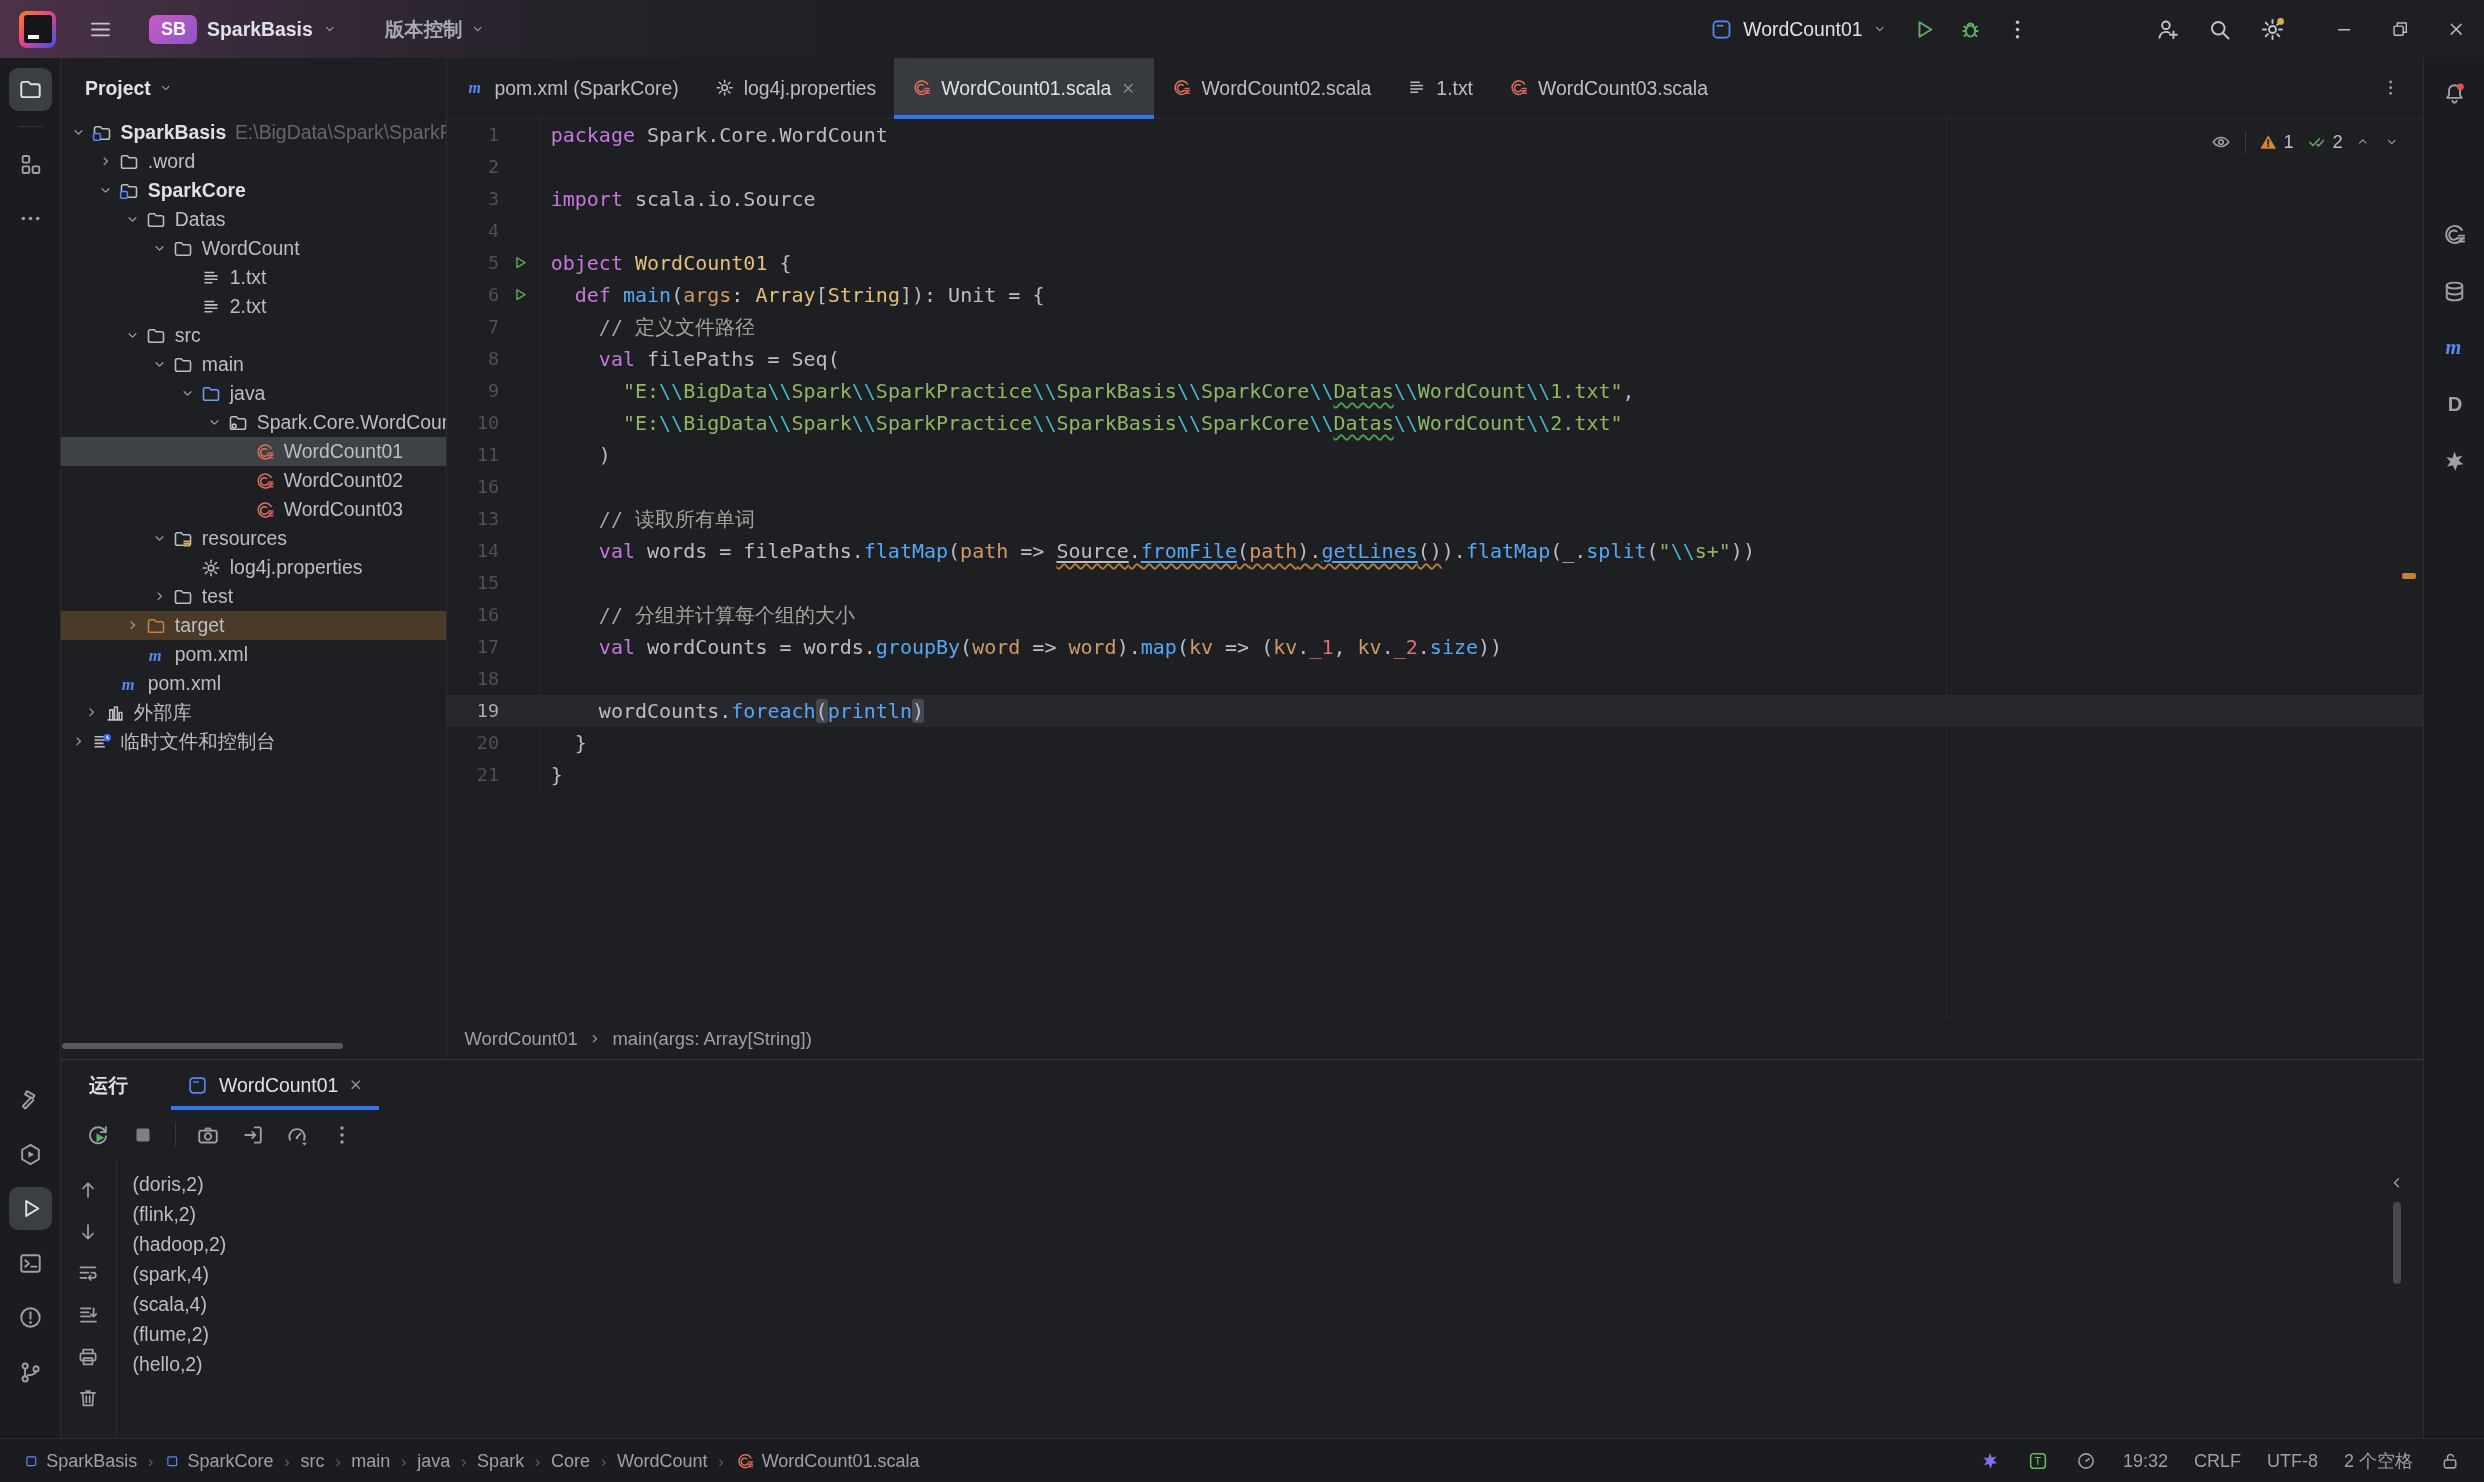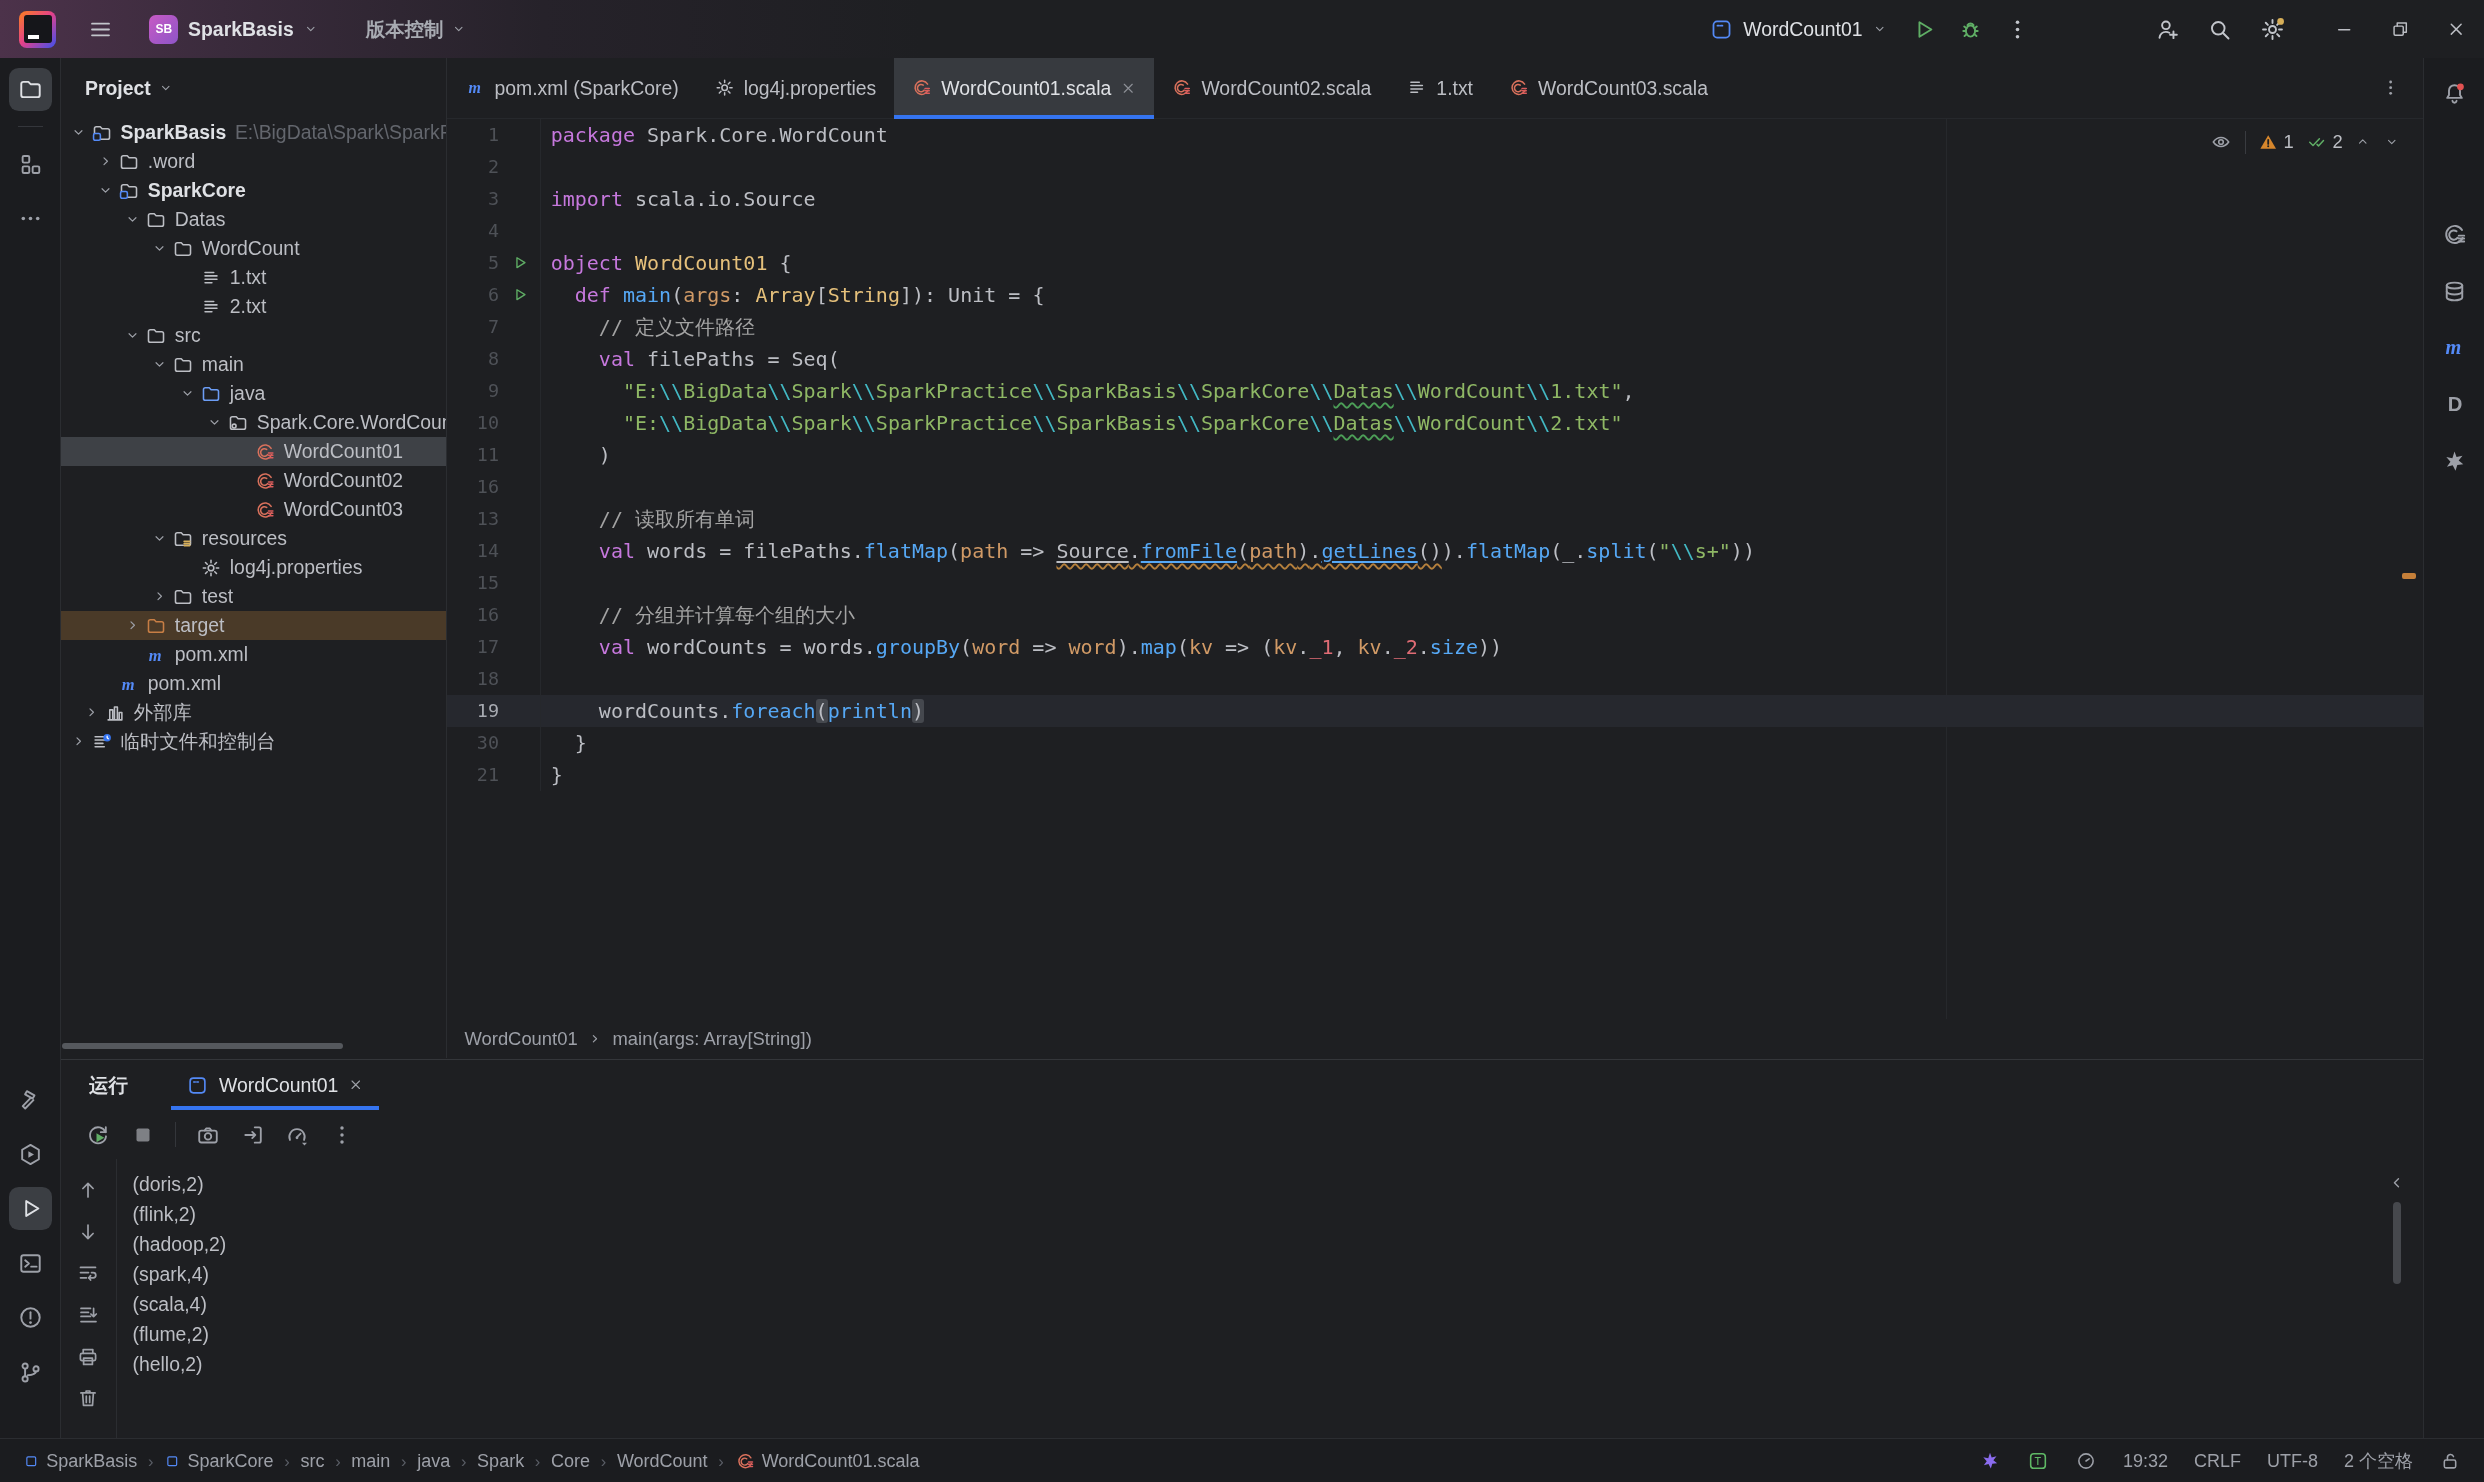--- a/index.html
+++ b/index.html
@@ -14,22 +14,22 @@
 
   
   .titlebar{position:absolute;top:0;left:0;right:0;height:58px;display:flex;align-items:center;
     background:linear-gradient(to right,#4C324A 0px,#3A2B3C 223px,#26222A 543px,#1E1F22 922px);}
   .logo{width:37px;height:37px;margin-left:19.4px;border-radius:7.8px;position:relative;flex:none;
     background:linear-gradient(135deg,#FC801D,#E4418A 48%,#3B51F0);}
   .logo-in{position:absolute;inset:4.9px;background:#15161A;border-radius:2.9px}
   .logo-in::after{content:"";position:absolute;left:3.9px;bottom:3.9px;width:10.7px;height:3.4px;background:#fff}
   .tb-btn{width:43px;height:43px;margin-left:23px;border-radius:7.8px;display:flex;align-items:center;justify-content:center;color:#C2C5CB;cursor:pointer}
   .proj-widget{margin-left:27px;display:flex;gap:9.7px;align-items:center;font-size:19.4px;color:#DFE1E5;font-weight:600;cursor:pointer}
-  .sb-badge{width:29px;height:29px;border-radius:6.8px;background:linear-gradient(135deg,#C75AC4,#8E55C8);
-    color:#fff;font-size:12px;font-weight:700;display:flex;align-items:center;justify-content:center}
+  .sb-badge{width:48px;height:29px;border-radius:6.8px;background:linear-gradient(135deg,#C75AC4,#8E55C8);
+    color:#fff;font-size:18px;font-weight:700;display:flex;align-items:center;justify-content:center}
   .vcs-widget{margin-left:47px;display:flex;gap:7.8px;color:#A8ABB2;font-size:19.4px;align-items:center;font-weight:700;cursor:pointer}
   .tb-spacer{flex:1}
   .run-config{display:flex;align-items:center;gap:9.7px;color:#DFE1E5;font-size:19.4px;margin-right:15.5px;cursor:pointer}
   .tb-actions{display:flex;align-items:center;gap:5.8px}
   .tb-actions .item{width:41px;height:41px;border-radius:7.8px;display:flex;align-items:center;justify-content:center;color:#C2C5CB;cursor:pointer}
   .tb-actions .item .ic{width:27px;height:27px}
   .gap-big{margin-left:109px;margin-right:23px;gap:11.6px}
   .win-controls{display:flex;height:58px}
   .win-controls .item{width:56px;height:58px;display:flex;align-items:center;justify-content:center;color:#BCBEC4;cursor:pointer}
   .win-controls .item .ic{width:20.4px;height:20.4px}
@@ -807,21 +807,21 @@
             <div class="code-line"><span class="ln">10</span><span class="gut"></span><span class="ct"><span class="tk tk-pl">      </span><span class="tk tk-str">"E:</span><span class="tk tk-esc">\\</span><span class="tk tk-str">BigData</span><span class="tk tk-esc">\\</span><span class="tk tk-str">Spark</span><span class="tk tk-esc">\\</span><span class="tk tk-str">SparkPractice</span><span class="tk tk-esc">\\</span><span class="tk tk-str">SparkBasis</span><span class="tk tk-esc">\\</span><span class="tk tk-str">SparkCore</span><span class="tk tk-esc">\\</span><span class="tk tk-str typo">Datas</span><span class="tk tk-esc">\\</span><span class="tk tk-str">WordCount</span><span class="tk tk-esc">\\</span><span class="tk tk-str">2.txt"</span></span></div>
             <div class="code-line"><span class="ln">11</span><span class="gut"></span><span class="ct"><span class="tk tk-pl">    )</span></span></div>
             <div class="code-line"><span class="ln">16</span><span class="gut"></span><span class="ct"></span></div>
             <div class="code-line"><span class="ln">13</span><span class="gut"></span><span class="ct"><span class="tk tk-pl">    </span><span class="tk tk-cmt">// 读取所有单词</span></span></div>
             <div class="code-line"><span class="ln">14</span><span class="gut"></span><span class="ct"><span class="tk tk-pl">    </span><span class="tk tk-kw">val</span><span class="tk tk-pl"> words = filePaths.</span><span class="tk tk-fn">flatMap</span><span class="tk tk-pl">(</span><span class="tk tk-pa">path</span><span class="tk tk-pl"> =&gt; </span><span class="wv"><span class="tk tk-pl ulx">Source</span></span><span class="tk tk-pl wv">.</span><span class="wv"><span class="tk tk-fn ulx">fromFile</span></span><span class="tk tk-pl wv">(</span><span class="tk tk-pa wv">path</span><span class="tk tk-pl wv">)</span><span class="tk tk-pl wv">.</span><span class="wv"><span class="tk tk-fn ulx">getLines</span></span><span class="tk tk-pl wv">()</span><span class="tk tk-pl">).</span><span class="tk tk-fn">flatMap</span><span class="tk tk-pl">(_.</span><span class="tk tk-fn">split</span><span class="tk tk-pl">(</span><span class="tk tk-str">"</span><span class="tk tk-esc">\\</span><span class="tk tk-str">s+"</span><span class="tk tk-pl">))</span></span></div>
             <div class="code-line"><span class="ln">15</span><span class="gut"></span><span class="ct"></span></div>
             <div class="code-line"><span class="ln">16</span><span class="gut"></span><span class="ct"><span class="tk tk-pl">    </span><span class="tk tk-cmt">// 分组并计算每个组的大小</span></span></div>
             <div class="code-line"><span class="ln">17</span><span class="gut"></span><span class="ct"><span class="tk tk-pl">    </span><span class="tk tk-kw">val</span><span class="tk tk-pl"> wordCounts = words.</span><span class="tk tk-fn">groupBy</span><span class="tk tk-pl">(</span><span class="tk tk-pa">word</span><span class="tk tk-pl"> =&gt; </span><span class="tk tk-pa">word</span><span class="tk tk-pl">).</span><span class="tk tk-fn">map</span><span class="tk tk-pl">(</span><span class="tk tk-pa">kv</span><span class="tk tk-pl"> =&gt; (</span><span class="tk tk-pa">kv</span><span class="tk tk-pl">.</span><span class="tk tk-red">_1</span><span class="tk tk-pl">, </span><span class="tk tk-pa">kv</span><span class="tk tk-pl">.</span><span class="tk tk-red">_2</span><span class="tk tk-pl">.</span><span class="tk tk-fn">size</span><span class="tk tk-pl">))</span></span></div>
             <div class="code-line"><span class="ln">18</span><span class="gut"></span><span class="ct"></span></div>
             <div class="code-line cur"><span class="ln">19</span><span class="gut"></span><span class="ct"><span class="tk tk-pl">    wordCounts.</span><span class="tk tk-fn">foreach</span><span class="tk tk-pl brace">(</span><span class="tk tk-fn">println</span><span class="tk tk-pl brace">)</span></span></div>
-            <div class="code-line"><span class="ln">30</span><span class="gut"></span><span class="ct"><span class="tk tk-pl">  }</span></span></div>
+            <div class="code-line"><span class="ln">20</span><span class="gut"></span><span class="ct"><span class="tk tk-pl">  }</span></span></div>
             <div class="code-line"><span class="ln">21</span><span class="gut"></span><span class="ct"><span class="tk tk-pl">}</span></span></div>
           </div>
         <div class="inspect-widget">
           <span class="ic i23 dim">
               <svg viewBox="0 0 24 24" fill="none" stroke="currentColor" stroke-width="1.7" stroke-linecap="round" stroke-linejoin="round">
                 <path d="M3.6 12c2.3-3.3 5.1-4.9 8.4-4.9 3.3 0 6.1 1.6 8.4 4.9-2.3 3.3-5.1 4.9-8.4 4.9-3.3 0-6.1-1.6-8.4-4.9z"></path>
                 <circle cx="12" cy="12" r="2.5"></circle>
               </svg>
             </span>
           <span class="vline"></span>

